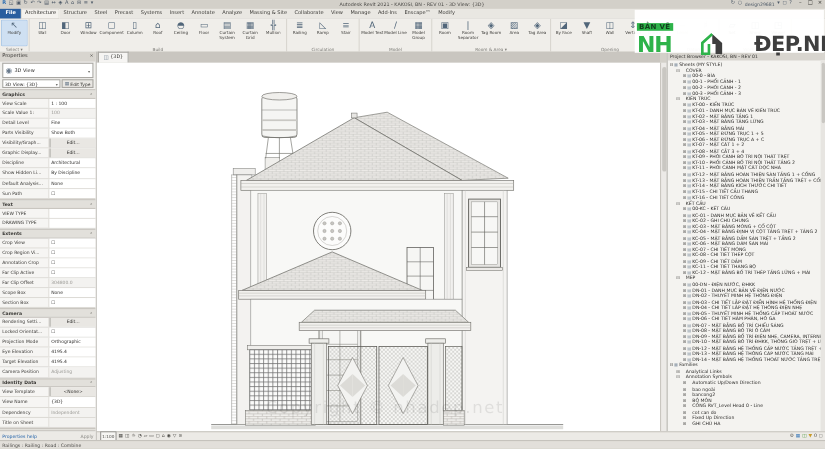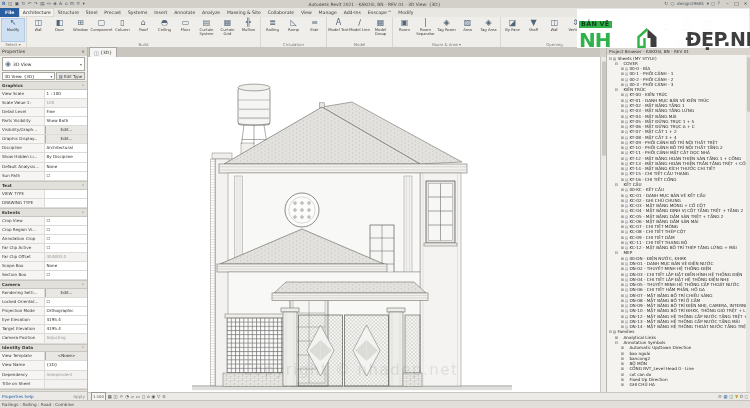--- a/index.html
+++ b/index.html
@@ -85,21 +85,21 @@
   .vbi{font-size:4.3px;color:#4e4d49;line-height:7px;}
   .vbi.scale{font-size:3.8px;border:0.4px solid #9a9894;padding:0 1px;background:#f6f5f3;}
   .sright{position:absolute;right:2px;top:0;height:7px;display:flex;gap:1.7px;align-items:center;}
   .sri{font-size:4.3px;line-height:7px;}
   .c0{color:#6b6a66;}.c1{color:#3d7ab8;}.c2{color:#4e9a3f;}.c3{color:#c79a2a;}.c4{color:#4e4d49;}
   #status2{position:absolute;left:0;top:400px;width:750px;height:8px;background:#e2dfda;border-top:1px solid #c5c2bc;display:flex;align-items:center;font-size:4.2px;color:#4a4946;padding-left:2px;box-sizing:border-box;}
 
   
   #watermark{position:absolute;right:1px;top:9px;width:172px;height:39px;background:rgba(255,255,255,.96);z-index:40;padding:1.5px 2px 0;box-sizing:border-box;}
   .wmtag{display:inline-block;background:#2eb34a;color:#123d1d;font-weight:bold;font-size:6.4px;line-height:7.4px;padding:0 2px;letter-spacing:.3px;}
-  .wmrow{display:flex;margin-top:-2px;gap:28px;}
+  .wmrow{display:flex;align-items:center;margin-top:-2px;gap:28px;}
   .wmgreen{color:#2eb34a;font-size:20px;font-weight:bold;letter-spacing:-1px;}
   .wmhouse{width:21px;height:20px;margin:0 -1px;flex:none;}
   .wmdark{color:#3e3e3e;font-size:19px;font-weight:bold;letter-spacing:-.5px;}
 </style>
 </head>
 <body>
 
 <div id="app">
 
   <div id="titlebar">

